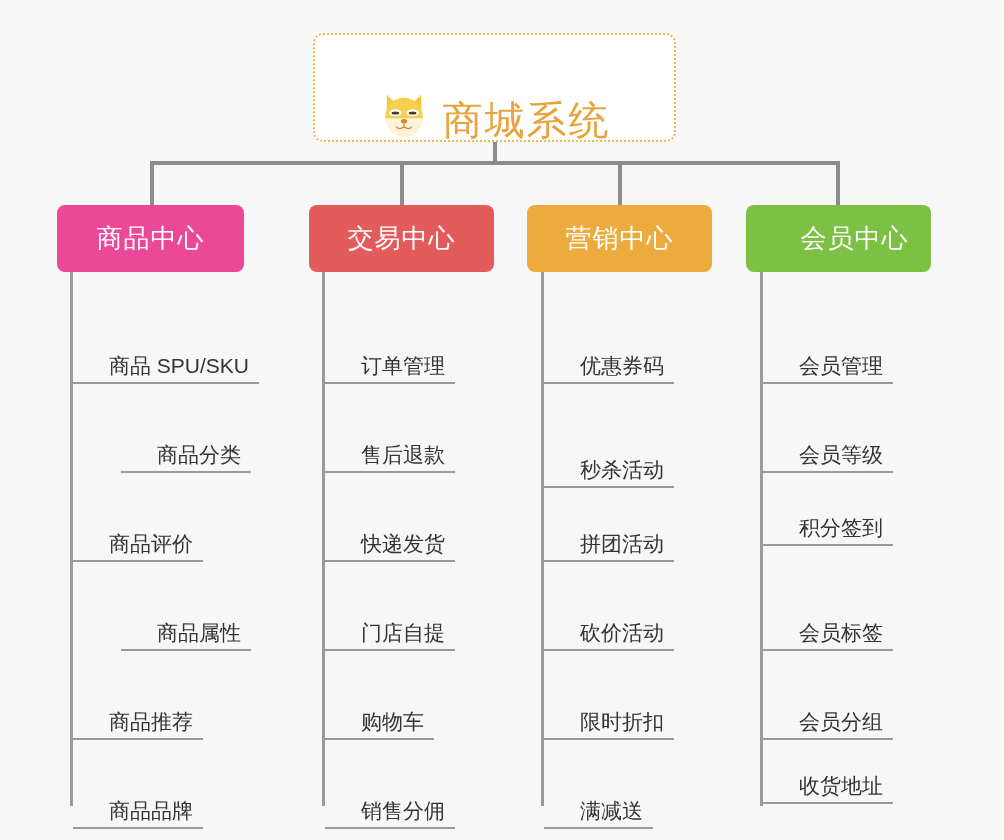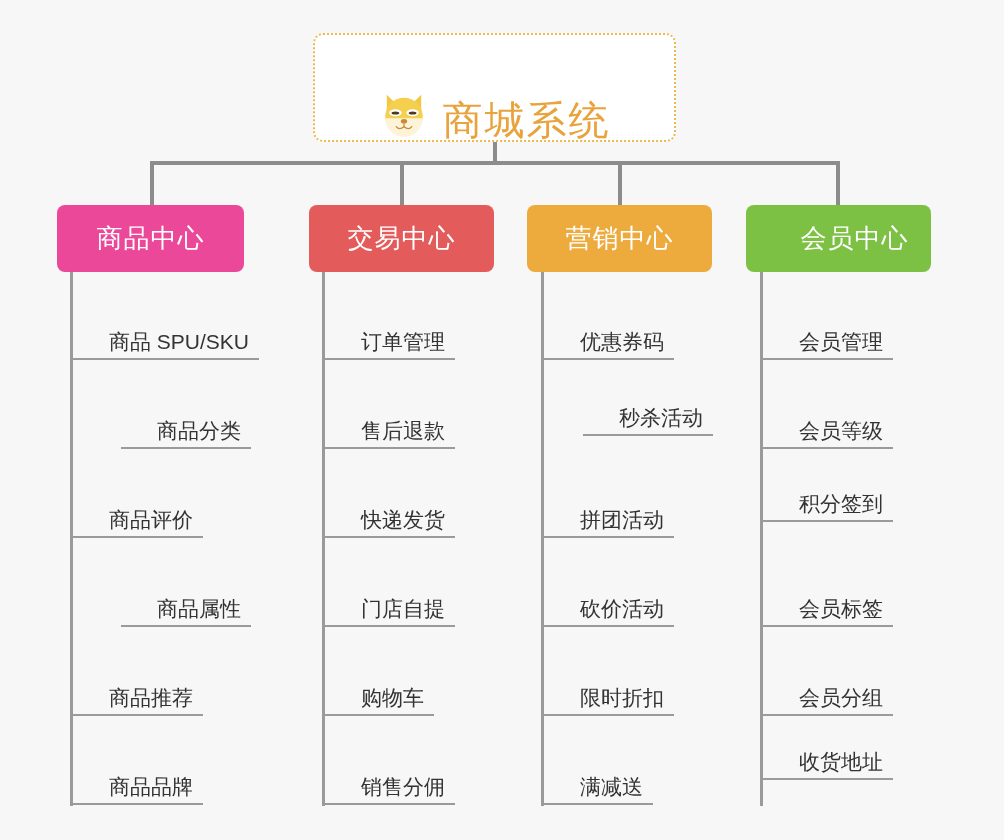--- a/index.html
+++ b/index.html
@@ -82,21 +82,21 @@
   .trunk {
     position: absolute;
     left: 0;
     top: 0;
     width: 3px;
     background: #9a9a9a;
   }
   .leaf {
     position: absolute;
     left: 3px;
-    height: 88px;
+    height: 112px;
     display: flex;
     flex-direction: column;
     justify-content: flex-end;
   }
   .leaf-label {
     font-size: 21px;
     color: #333333;
     white-space: nowrap;
     padding: 0 10px 6px 36px;
     line-height: 1;
@@ -207,21 +207,21 @@
       <div class="leaf-rule"></div>
     </div>
   </div>
 
   <div class="column" style="left:541px;">
     <div class="trunk" style="height:534px;"></div>
     <div class="leaf" style="top:0px;text-align:right;">
       <div class="leaf-label">优惠券码</div>
       <div class="leaf-rule"></div>
     </div>
-    <div class="leaf" style="top:76px;margin-left:39px;">
+    <div class="leaf" style="top:104px;">
       <div class="leaf-label">秒杀活动</div>
       <div class="leaf-rule"></div>
     </div>
     <div class="leaf" style="top:178px;">
       <div class="leaf-label">拼团活动</div>
       <div class="leaf-rule"></div>
     </div>
     <div class="leaf" style="top:267px;">
       <div class="leaf-label">砍价活动</div>
       <div class="leaf-rule"></div>

